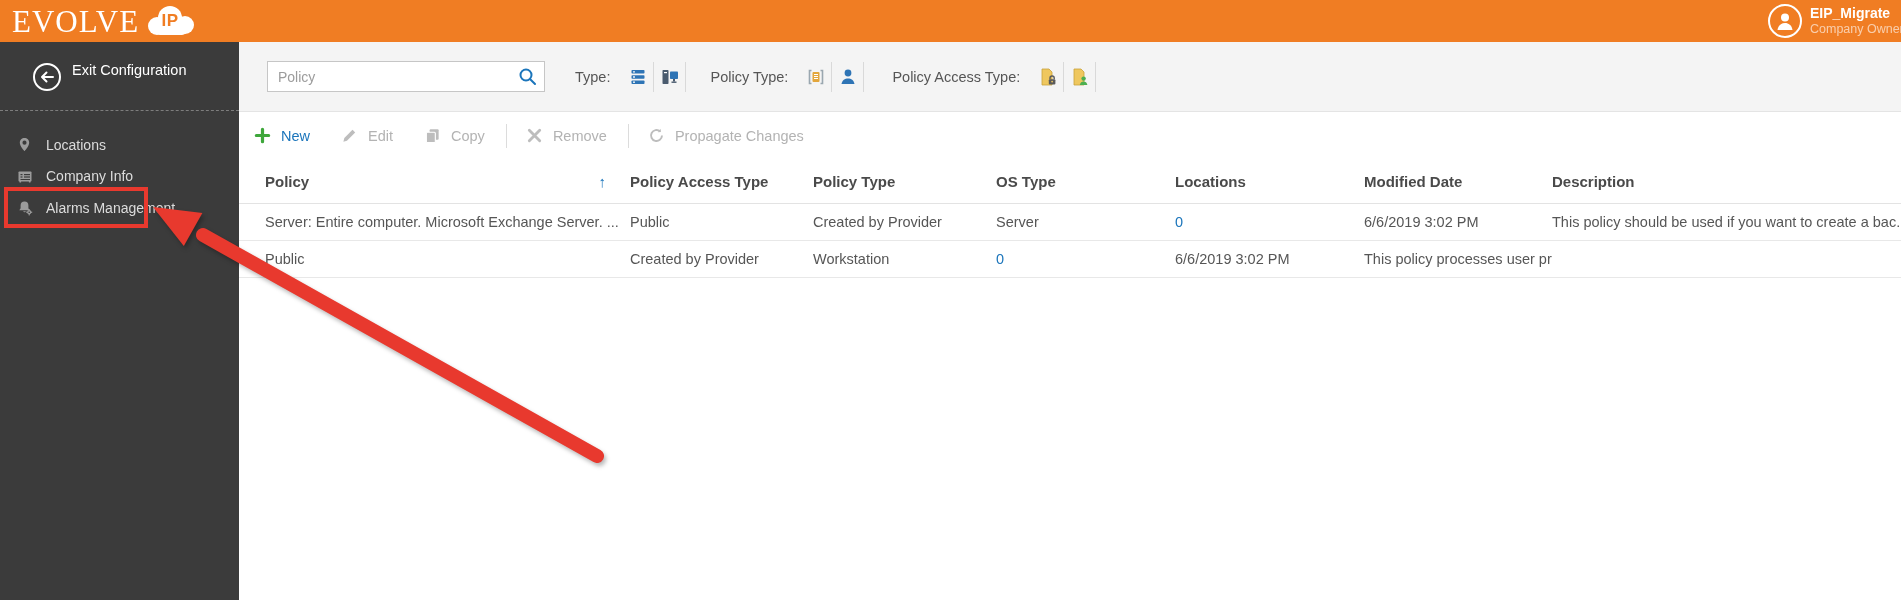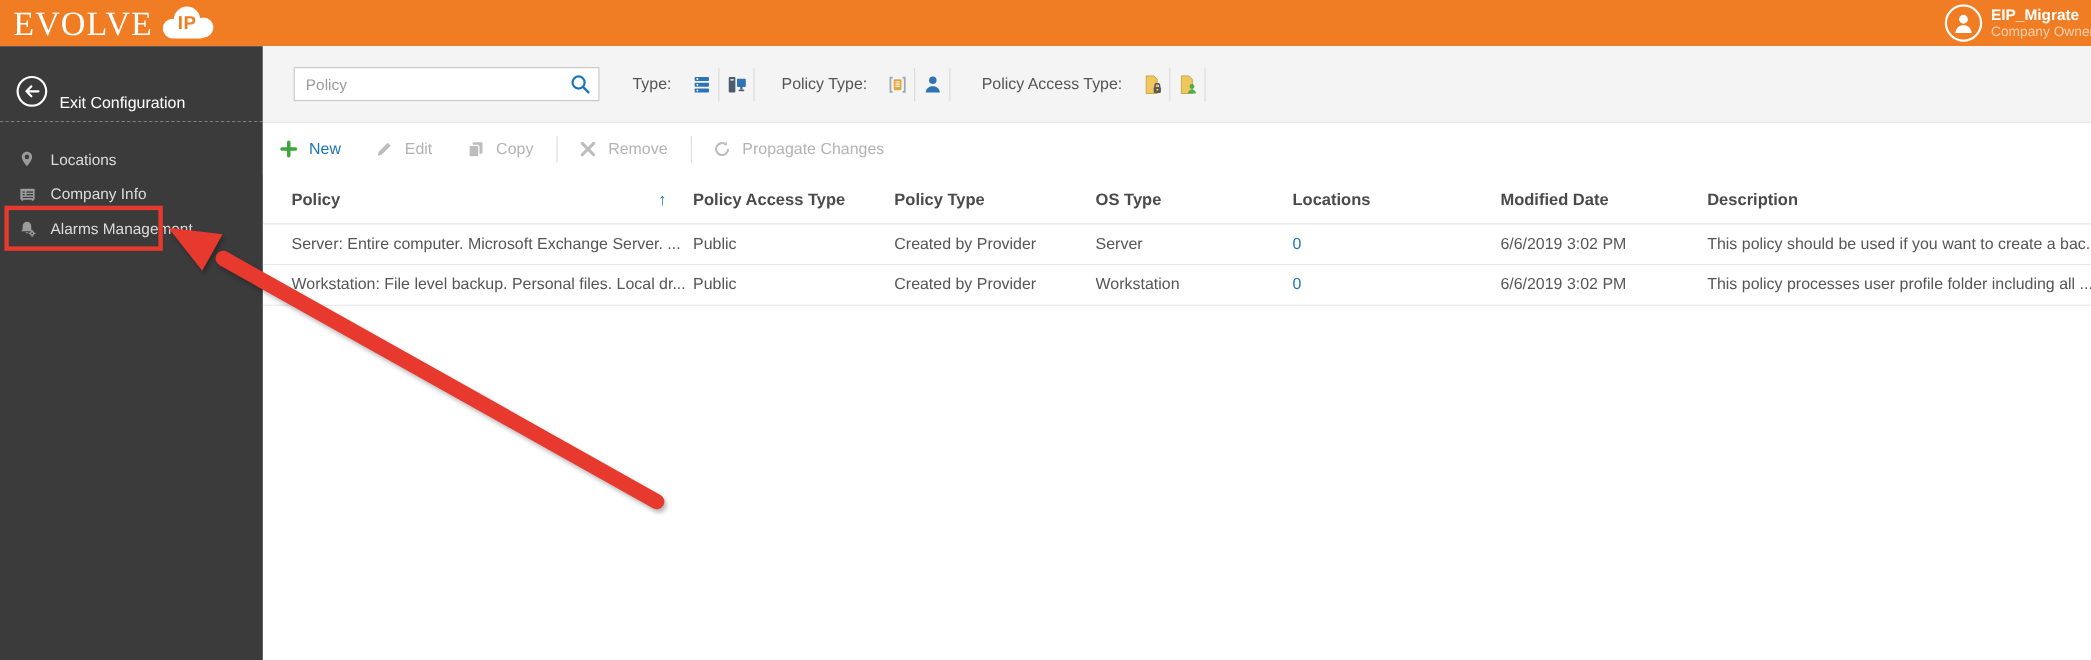--- a/index.html
+++ b/index.html
@@ -13,21 +13,21 @@
   .brand-cloud { position:relative; width:52px; height:36px; margin-left:5px; }
   .brand-ip { position:absolute; left:0; top:3px; width:52px; height:30px; display:flex; align-items:center; justify-content:center; color:#F07D23; font-weight:bold; font-size:17px; letter-spacing:.5px; }
   .userbox { position:absolute; left:1768px; top:4px; display:flex; align-items:center; }
   .avatar { width:34px; height:34px; border:2px solid #fff; border-radius:50%; display:flex; align-items:center; justify-content:center; }
   .user-text { margin-left:8px; white-space:nowrap; }
   .user-name { color:#fff; font-size:14px; font-weight:bold; line-height:17px; }
   .user-role { color:rgba(255,255,255,.62); font-size:12.5px; line-height:15px; }
 
   
   .sidebar { position:absolute; left:0; top:42px; width:239px; height:558px; background:#3B3B3B; }
-  .exit-row { position:absolute; left:0; top:20px; height:40px; width:100%; display:flex; align-items:flex-end; padding-left:14px; color:#fff; font-size:14.5px; cursor:pointer; }
+  .exit-row { position:absolute; left:0; top:20px; height:40px; width:100%; display:flex; align-items:flex-start; padding-left:32px; color:#fff; font-size:14.5px; cursor:pointer; }
   .exit-row .lbl { margin-left:10px; }
   .side-divider { position:absolute; left:0; top:68px; width:100%; border-top:1px dashed #7d7d7d; }
   .menu { position:absolute; left:0; top:87px; width:100%; }
   .menu-item { height:31.5px; display:flex; align-items:center; padding-left:17px; color:#DCDCDC; font-size:14px; cursor:pointer; }
   .menu-item .mi-icon { width:17px; height:17px; display:flex; align-items:center; color:#9B9B9B; flex:0 0 17px; }
   .menu-item .lbl { margin-left:12px; white-space:nowrap; }
   .menu-item.active { background:#fff; color:#3B3B3B; border-left:4px solid #1B75BB; padding-left:13px; }
   .menu-item.active .mi-icon { color:#5a5a5a; }
 
   
@@ -298,21 +298,20 @@
     <div class="grid grow">
       <span class="cell">Server: Entire computer. Microsoft Exchange Server. ...</span>
       <span class="cell">Public</span>
       <span class="cell">Created by Provider</span>
       <span class="cell">Server</span>
       <span class="cell link">0</span>
       <span class="cell">6/6/2019 3:02 PM</span>
       <span class="cell">This policy should be used if you want to create a bac...</span>
     </div>
     <div class="grid grow">
-      <span class="cell">Workstation: File level backup. Personal files. Local dr...</span>
       <span class="cell">Public</span>
       <span class="cell">Created by Provider</span>
       <span class="cell">Workstation</span>
       <span class="cell link">0</span>
       <span class="cell">6/6/2019 3:02 PM</span>
       <span class="cell">This policy processes user profile folder including all ...</span>
     </div>
   </main>
 
   <div class="annotation-box"></div>

